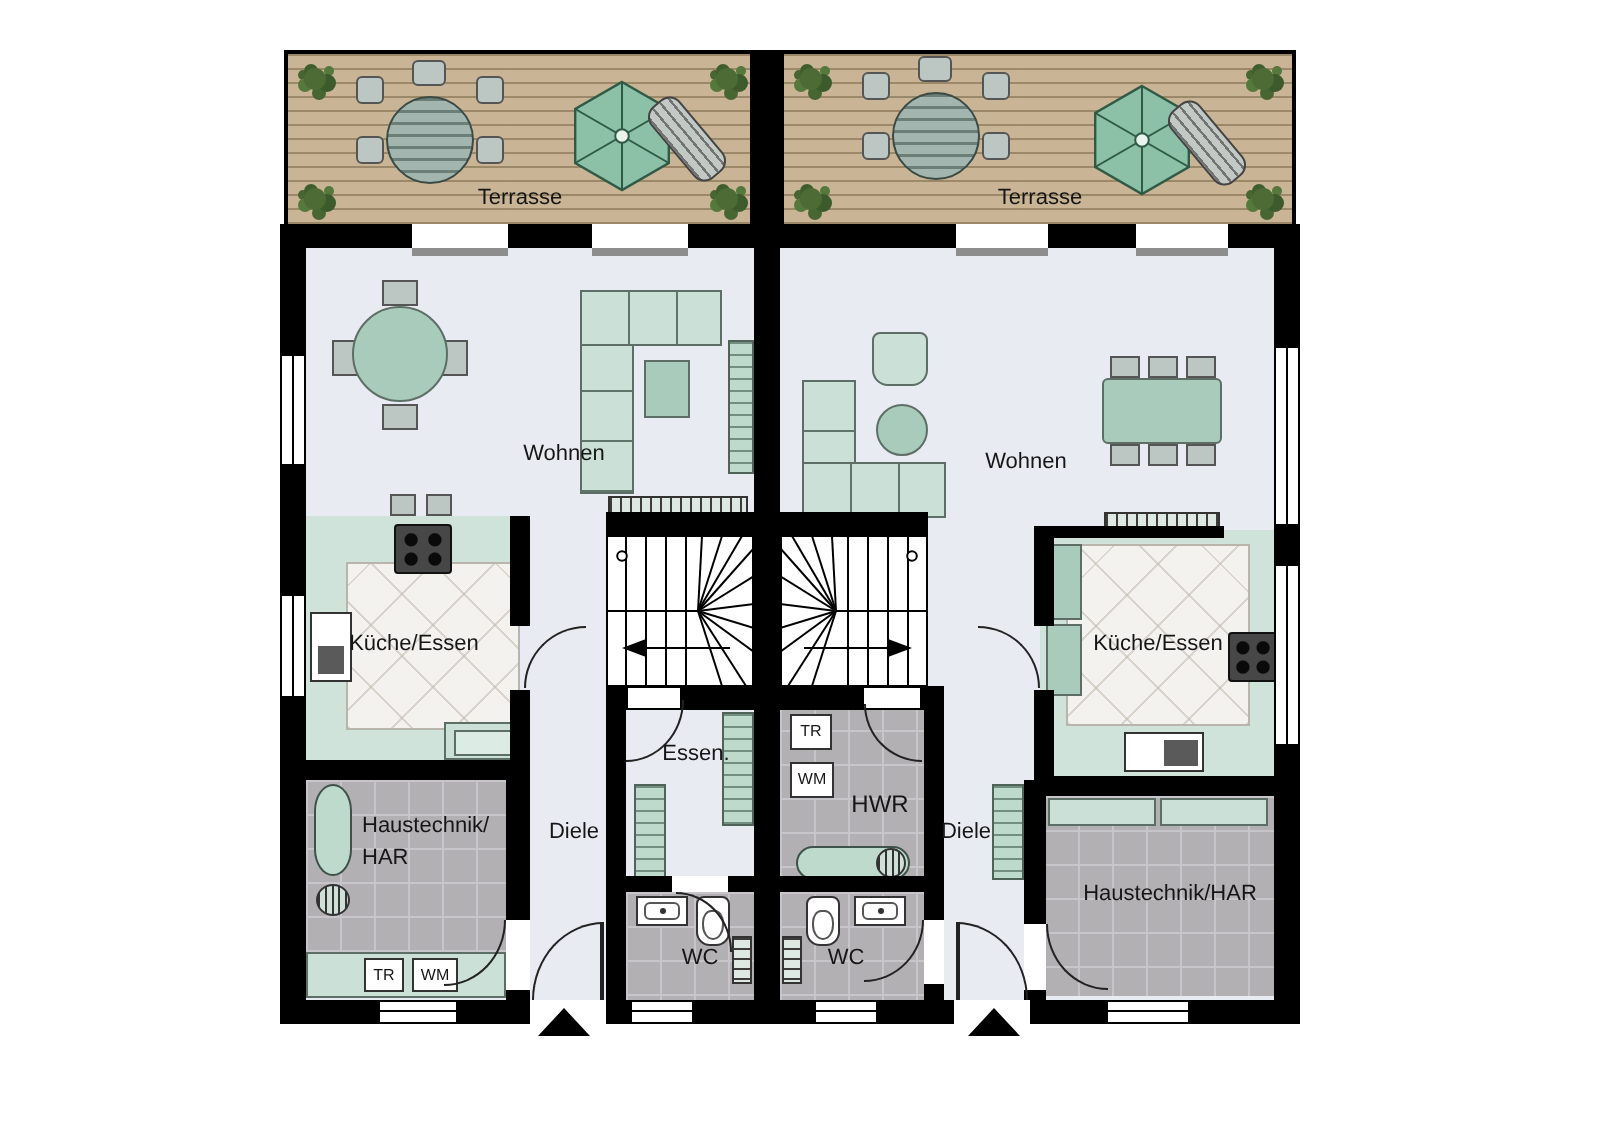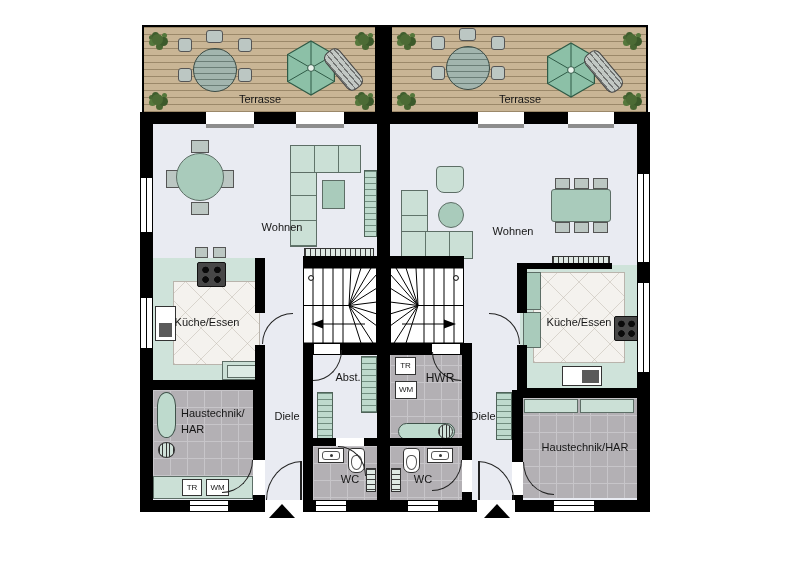--- a/index.html
+++ b/index.html
@@ -343,18 +343,18 @@
 
   <div class="lbl" style="left:250px;top:221px;width:64px;">Wohnen</div>
   <div class="lbl" style="left:481px;top:225px;width:64px;">Wohnen</div>
   <div class="lbl" style="left:152px;top:316px;width:110px;">Küche/Essen</div>
   <div class="lbl" style="left:524px;top:316px;width:110px;">Küche/Essen</div>
   <div class="lbl lbl-left" style="left:181px;top:407px;width:75px;">Haustechnik/</div>
   <div class="lbl lbl-left" style="left:181px;top:423px;width:60px;">HAR</div>
   <div class="lbl" style="left:533px;top:441px;width:104px;">Haustechnik/HAR</div>
   <div class="lbl" style="left:262px;top:410px;width:50px;">Diele</div>
   <div class="lbl" style="left:458px;top:410px;width:50px;">Diele</div>
-  <div class="lbl" style="left:328px;top:371px;width:40px;">Abst.</div>
-  <div class="lbl" style="left:420px;top:372px;width:40px;font-size:12px;">HWR</div>
+  <div class="lbl" style="left:328px;top:371px;width:40px;">Essen.</div>
+  <div class="lbl" style="left:420px;top:396px;width:40px;font-size:12px;">HWR</div>
   <div class="lbl" style="left:337px;top:473px;width:26px;">WC</div>
   <div class="lbl" style="left:410px;top:473px;width:26px;">WC</div>
 
 </div>
 
 </body></html>

